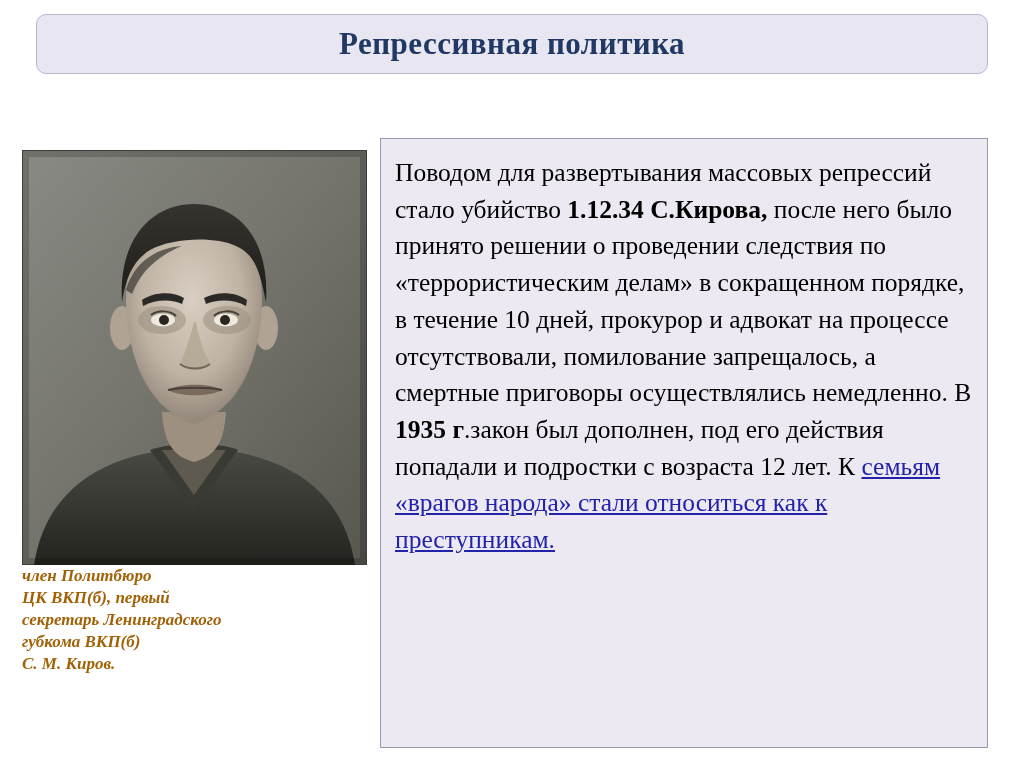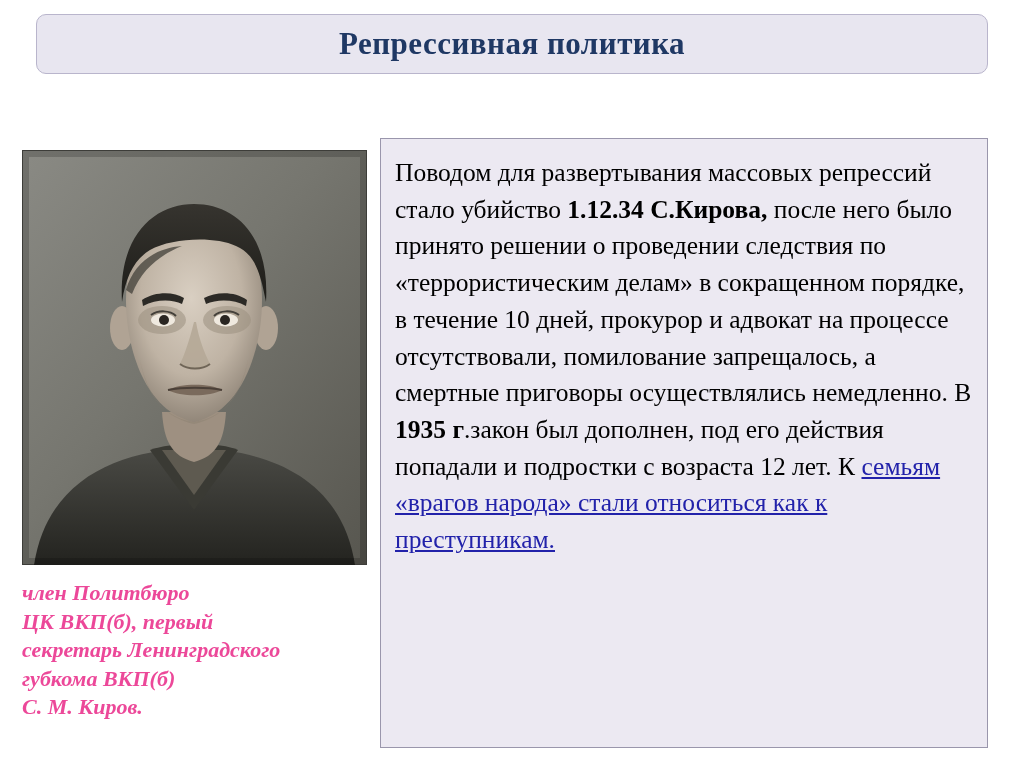--- a/index.html
+++ b/index.html
@@ -52,26 +52,25 @@
     width: 345px;
   }
   .portrait {
     width: 345px;
     height: 415px;
     display: block;
     background: #6e6e6a;
     border: 0;
   }
   .caption {
-    margin-top: 14px;
     font-family: "Liberation Serif", serif;
-    font-size: 22px;
+    font-size: 17px;
     font-weight: bold;
     font-style: italic;
-    color: #ec4899;
+    color: #a16207;
     line-height: 1.30;
     white-space: pre-line;
     width: 330px;
   }
 
   
   .text-panel {
     position: absolute;
     left: 380px;
     top: 138px;

